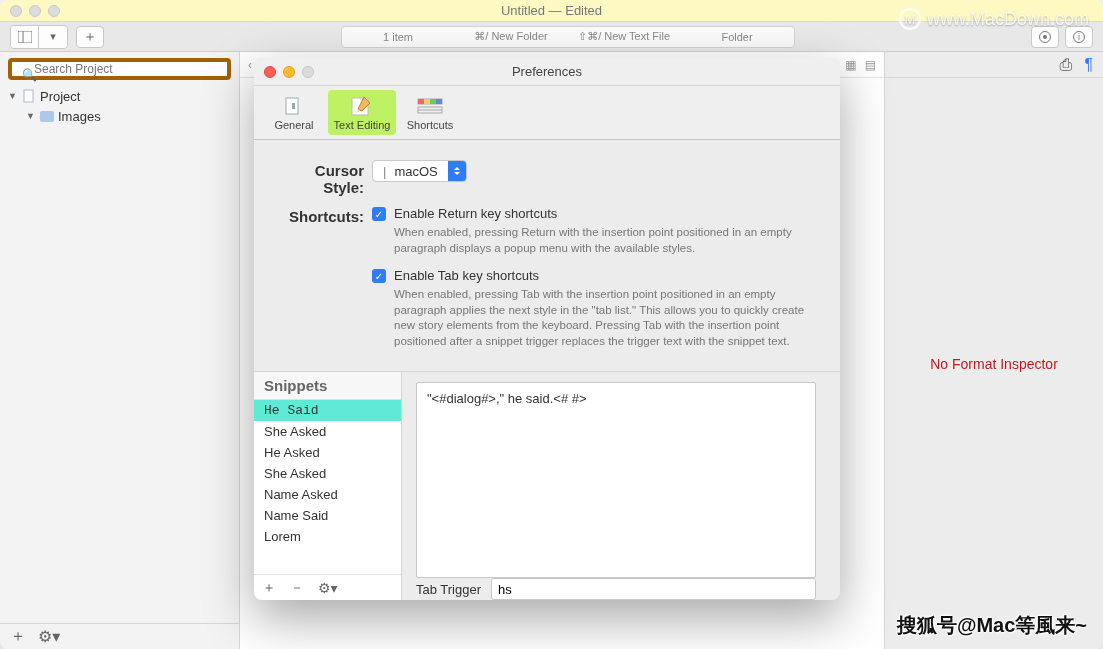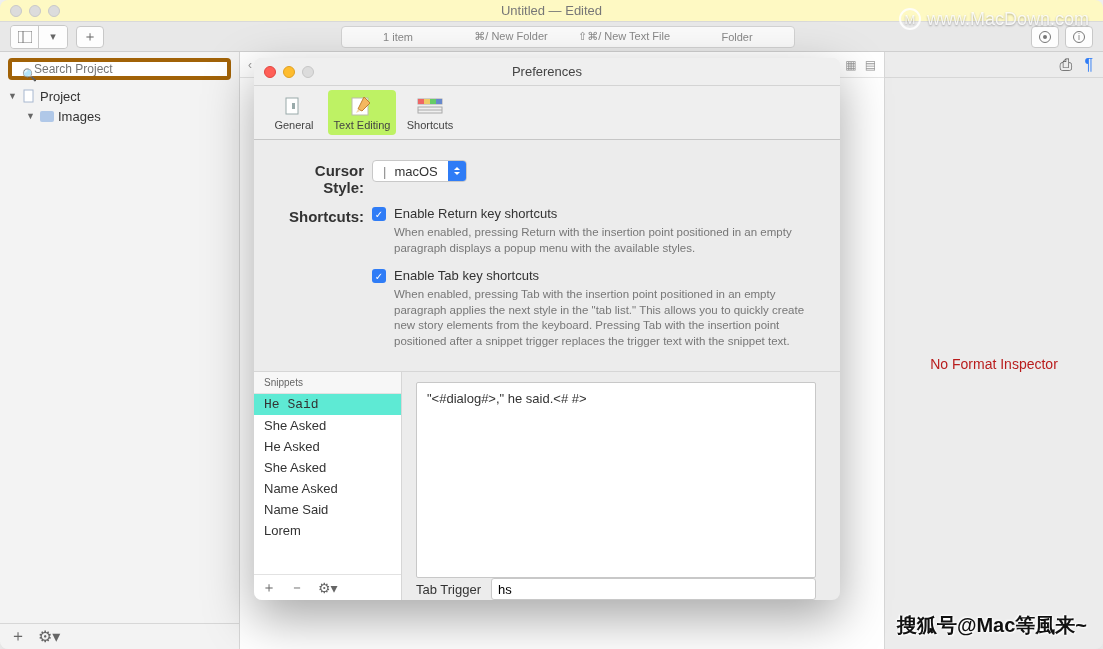--- a/index.html
+++ b/index.html
@@ -66,21 +66,21 @@
 .popup-arrow::before{content:"";border:3px solid transparent;border-bottom-color:#fff;margin-bottom:1px;}
 .popup-arrow::after{content:"";border:3px solid transparent;border-top-color:#fff;margin-top:1px;}
 
 .chk{display:flex;align-items:flex-start;gap:8px;margin-bottom:4px;}
 .chkbox{width:14px;height:14px;background:#2f7cf6;border-radius:3px;display:flex;align-items:center;justify-content:center;color:#fff;font-size:10px;margin-top:1px;flex-shrink:0;}
 .chk-label{font-size:13px;}
 .help{font-size:11.5px;color:#777;line-height:1.35;margin:4px 0 12px 22px;max-width:430px;}
 
 .snip-area{display:flex;gap:14px;margin-top:6px;border-top:1px solid #d6d6d6;padding-top:0;margin-left:-24px;margin-right:-24px;padding-left:0;padding-right:24px;}
 .snip-list{width:148px;background:#fff;border-right:1px solid #d6d6d6;display:flex;flex-direction:column;}
-.snip-head{font-size:10px;color:#666;padding:5px 10px;border-bottom:1px solid #e2e2e2;background:#f7f7f7;}
+.snip-head{font-size:15px;color:#666;padding:5px 10px;border-bottom:1px solid #e2e2e2;background:#f7f7f7;font-weight:bold;}
 .snip-items{flex:1;}
 .snip-item{padding:3px 10px;font-size:13px;}
 .snip-item.sel{background:#5eead4;font-family:Liberation Mono, monospace;}
 .snip-foot{height:26px;border-top:1px solid #e2e2e2;display:flex;align-items:center;padding:0 8px;gap:14px;color:#666;font-size:14px;}
 .snip-right{flex:1;padding-top:10px;display:flex;flex-direction:column;}
 .snip-text{flex:1;min-height:196px;border:1px solid #c8c8c8;background:#fff;border-radius:2px;padding:8px 10px;font-size:13px;color:#333;}
 .tab-trig{display:flex;align-items:center;gap:10px;margin-top:0;}
 .tab-trig input{flex:1;height:22px;border:1px solid #c8c8c8;border-radius:3px;padding:0 6px;font-size:13px;}
 
 .watermark-top{position:absolute;top:8px;right:14px;color:rgba(255,255,255,0.85);font-size:18px;text-shadow:0 1px 2px rgba(0,0,0,0.3);display:flex;align-items:center;gap:6px;}

